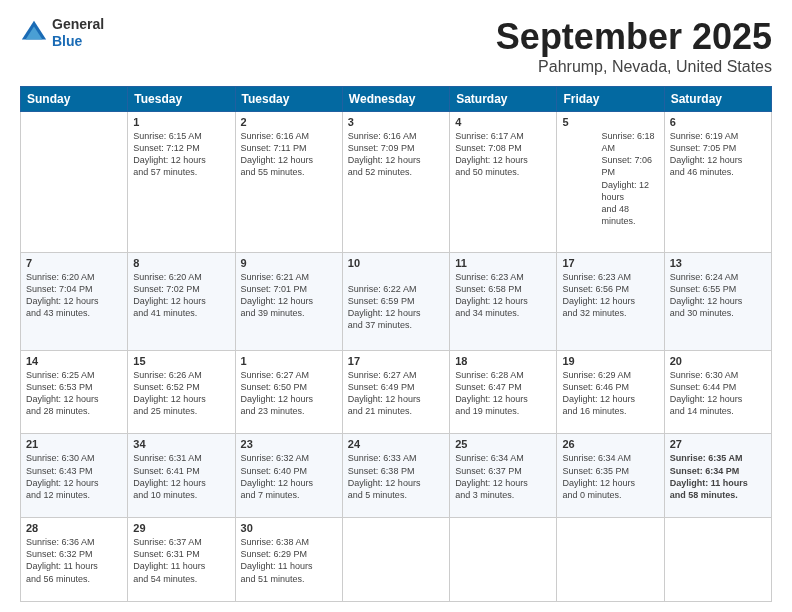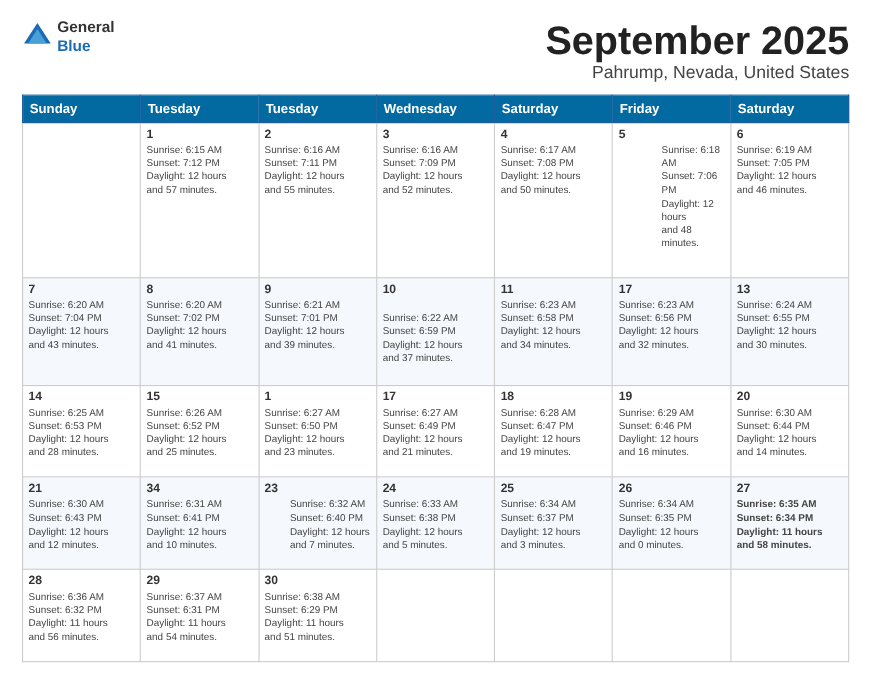--- a/index.html
+++ b/index.html
@@ -289,21 +289,21 @@
           </td>
           <td>
             <span class="day-num">34</span>
             <div class="cell-content" style="white-space: pre-line;">Sunrise: 6:31 AM
 Sunset: 6:41 PM
 Daylight: 12 hours
 and 10 minutes.</div>
           </td>
           <td>
             <span class="day-num">23</span>
-            <div class="cell-content" style="white-space: pre-line; margin-left: 23px;">Sunrise: 6:32 AM
+            <div class="cell-content" style="white-space: pre-line;">Sunrise: 6:32 AM
 Sunset: 6:40 PM
 Daylight: 12 hours
 and 7 minutes.</div>
           </td>
           <td>
             <span class="day-num">24</span>
             <div class="cell-content" style="white-space: pre-line;">Sunrise: 6:33 AM
 Sunset: 6:38 PM
 Daylight: 12 hours
 and 5 minutes.</div>

